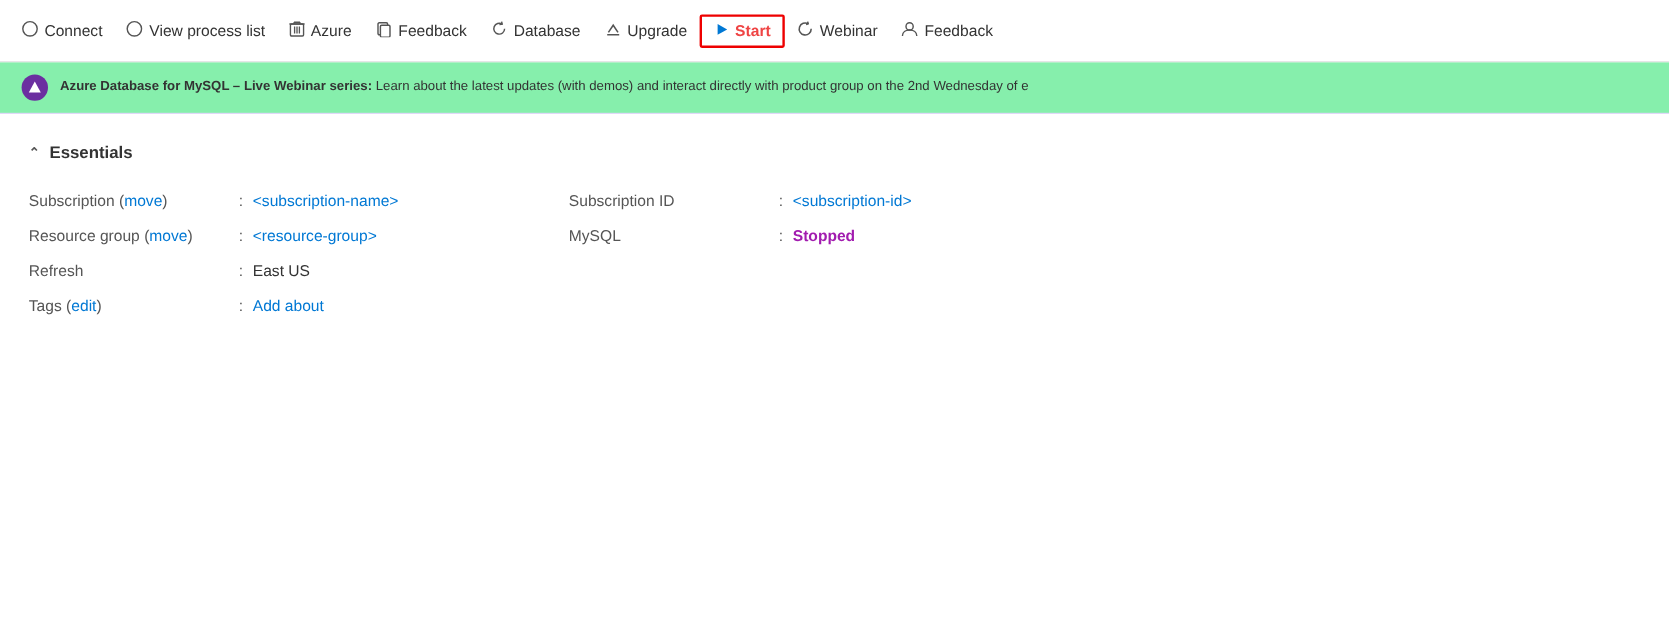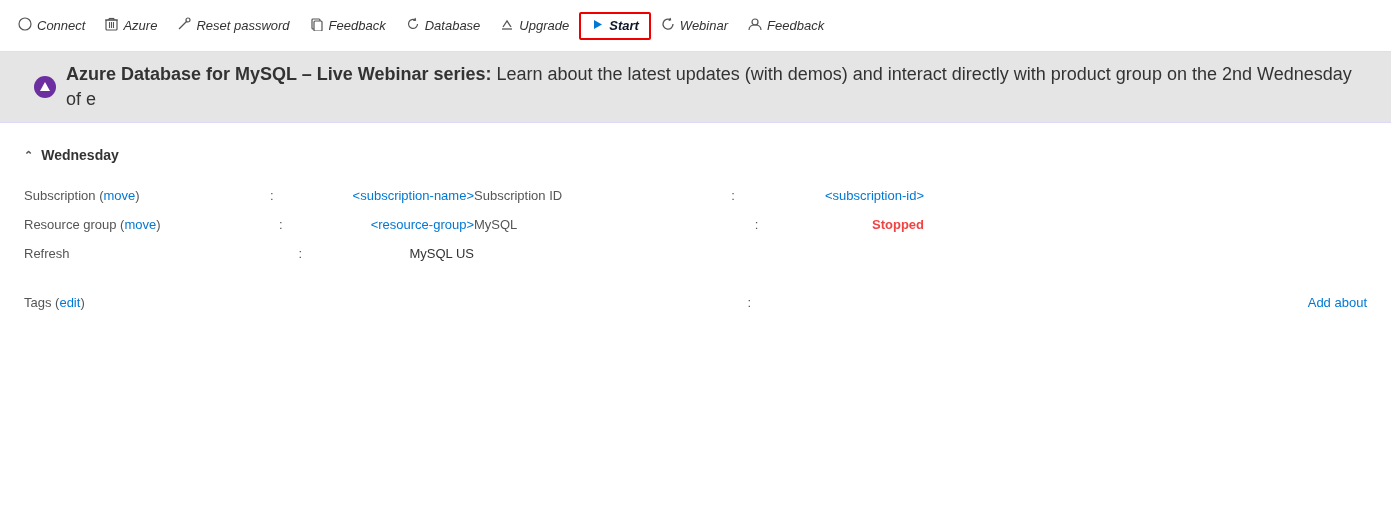--- a/index.html
+++ b/index.html
@@ -20,39 +20,38 @@
       align-items: center;
       gap: 5px;
       padding: 6px 10px;
       cursor: pointer;
       color: #333;
       font-size: 13px;
       border: none;
       background: none;
       white-space: nowrap;
       border-radius: 2px;
-      font-style: italic;
     }
     .toolbar-item .icon { font-size: 14px; color: #555; }
     .toolbar-item.start-btn {
       border: 2px solid #e00;
-      color: #0f172a;
+      color: #ef4444;
       font-weight: 600;
       padding: 4px 10px;
     }
     .toolbar-item.start-btn .icon { color: #0078d4; }
 
     
     .banner {
       display: flex;
       align-items: center;
-      background: #e5e5e5;
-      padding: 10px 34px;
+      background: #86efac;
+      padding: 10px 18px;
       gap: 10px;
-      font-size: 18px;
+      font-size: 11px;
       color: #333;
       border-bottom: 1px solid #e0d8f8;
     }
     .banner-icon {
       background: #6b2fa0;
       border-radius: 50%;
       width: 22px;
       height: 22px;
       display: flex;
       align-items: center;
@@ -82,77 +81,75 @@
       display: grid;
       grid-template-columns: 1fr 1fr;
       gap: 0;
       max-width: 900px;
     }
     .field-row {
       display: flex;
       align-items: baseline;
       padding: 7px 0;
       font-size: 13px;
-      justify-content: space-between;
     }
     .field-label {
       min-width: 175px;
       color: #555;
       flex-shrink: 0;
     }
     .field-sep {
       color: #555;
       margin-right: 8px;
       flex-shrink: 0;
     }
     .field-value { color: #333; }
     .field-value a, a.link { color: #0078d4; text-decoration: none; }
-    .field-value.stopped { font-weight: 700; color: #ef4444; }
-
-    .tags-section { margin-top: 20px; }
+    .field-value.stopped { font-weight: 700; color: #a21caf; }
+
+    .tags-section { }
   </style>
 </head>
 <body>
 
 <div class="toolbar">
   <button class="toolbar-item">
     <span class="icon">
       <svg width="14" height="14" viewBox="0 0 14 14" fill="none">
         <circle cx="7" cy="7" r="6" stroke="#555" stroke-width="1.2"></circle>
       </svg>
     </span>
     <span>Connect</span>
   </button>
 
+  <button class="toolbar-item">
+    <span class="icon">
+      <svg width="14" height="14" viewBox="0 0 14 14" fill="none">
+        <circle cx="7" cy="7" r="6" stroke="#555" stroke-width="1.2"></circle>
+      </svg>
+    </span>
+    <span>View process list</span>
+  </button>
 
   <button class="toolbar-item">
     <span class="icon">
       <svg width="13" height="14" viewBox="0 0 13 14" fill="none">
         <rect x="1" y="3" width="11" height="10" rx="1" stroke="#555" stroke-width="1.2"></rect>
         <line x1="4" y1="3" x2="4" y2="1.5" stroke="#555" stroke-width="1.2"></line>
         <line x1="9" y1="3" x2="9" y2="1.5" stroke="#555" stroke-width="1.2"></line>
         <line x1="4" y1="1.5" x2="9" y2="1.5" stroke="#555" stroke-width="1.2"></line>
         <line x1="0" y1="3" x2="13" y2="3" stroke="#555" stroke-width="1.2"></line>
         <line x1="4.5" y1="5" x2="4.5" y2="11" stroke="#555" stroke-width="1.1"></line>
         <line x1="6.5" y1="5" x2="6.5" y2="11" stroke="#555" stroke-width="1.1"></line>
         <line x1="8.5" y1="5" x2="8.5" y2="11" stroke="#555" stroke-width="1.1"></line>
       </svg>
     </span>
     <span>Azure</span>
   </button>
 
-  <button class="toolbar-item">
-    <span class="icon">
-      <svg width="14" height="14" viewBox="0 0 14 14" fill="none">
-        <line x1="2" y1="12" x2="10" y2="4" stroke="#555" stroke-width="1.2"></line>
-        <circle cx="11" cy="3" r="2" stroke="#555" stroke-width="1.2"></circle>
-      </svg>
-    </span>
-    <span>Reset password</span>
-  </button>
 
   <button class="toolbar-item">
     <span class="icon">
       <svg width="14" height="14" viewBox="0 0 14 14" fill="none">
         <rect x="2" y="2" width="8" height="10" rx="1" stroke="#555" stroke-width="1.2"></rect>
         <rect x="4" y="4" width="8" height="10" rx="1" stroke="#555" stroke-width="1.2" fill="white"></rect>
       </svg>
     </span>
     <span>Feedback</span>
   </button>
@@ -216,21 +213,21 @@
   <div class="banner-text">
     <strong>Azure Database for MySQL – Live Webinar series:</strong>
     <span>Learn about the latest updates (with demos) and interact directly with product group on the 2nd Wednesday of e</span>
   </div>
 </div>
 
 <div class="content">
 
   <div class="section-header">
     <span class="chevron">⌃</span>
-    <span>Wednesday</span>
+    <span>Essentials</span>
   </div>
 
   <div class="essentials-grid">
 
     <div class="field-row">
       <span class="field-label">
         Subscription (<a class="link">move</a>)
       </span>
       <span class="field-sep">:</span>
       <span class="field-value">
@@ -258,21 +255,21 @@
 
     <div class="field-row">
       <span class="field-label">MySQL</span>
       <span class="field-sep">:</span>
       <span class="field-value stopped">Stopped</span>
     </div>
 
     <div class="field-row">
       <span class="field-label">Refresh</span>
       <span class="field-sep">:</span>
-      <span class="field-value">MySQL US</span>
+      <span class="field-value">East US</span>
     </div>
 
   </div>
 
   <div class="tags-section">
     <div class="field-row">
       <span class="field-label">
         Tags (<a class="link">edit</a>)
       </span>
       <span class="field-sep">:</span>

